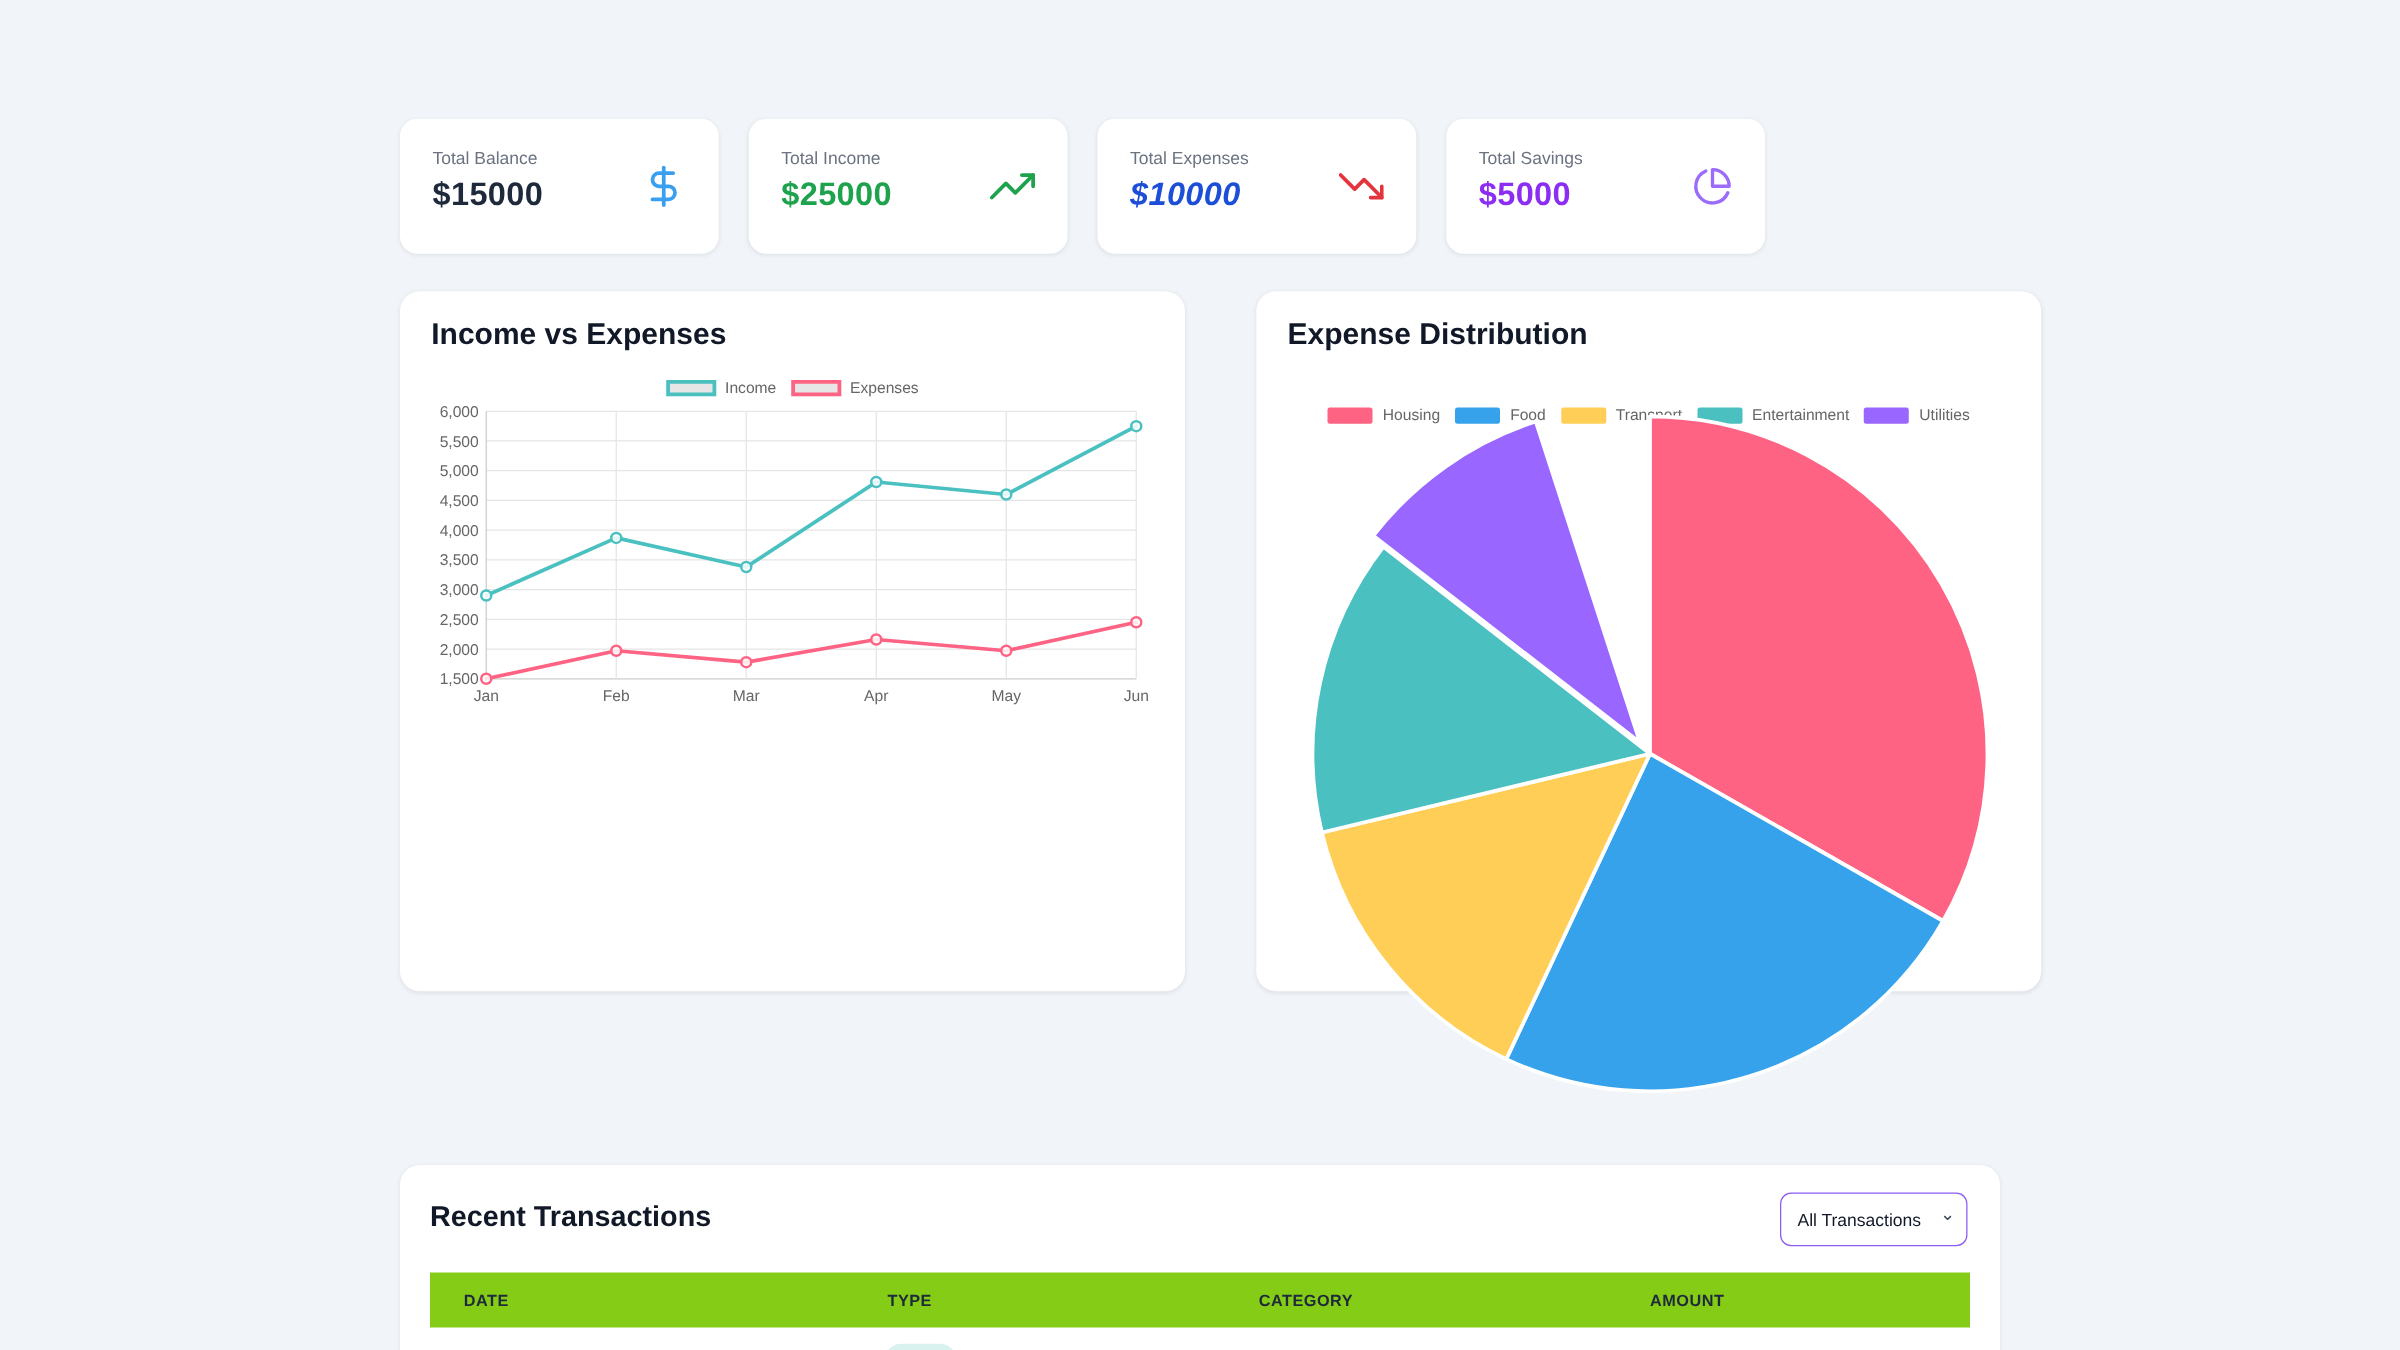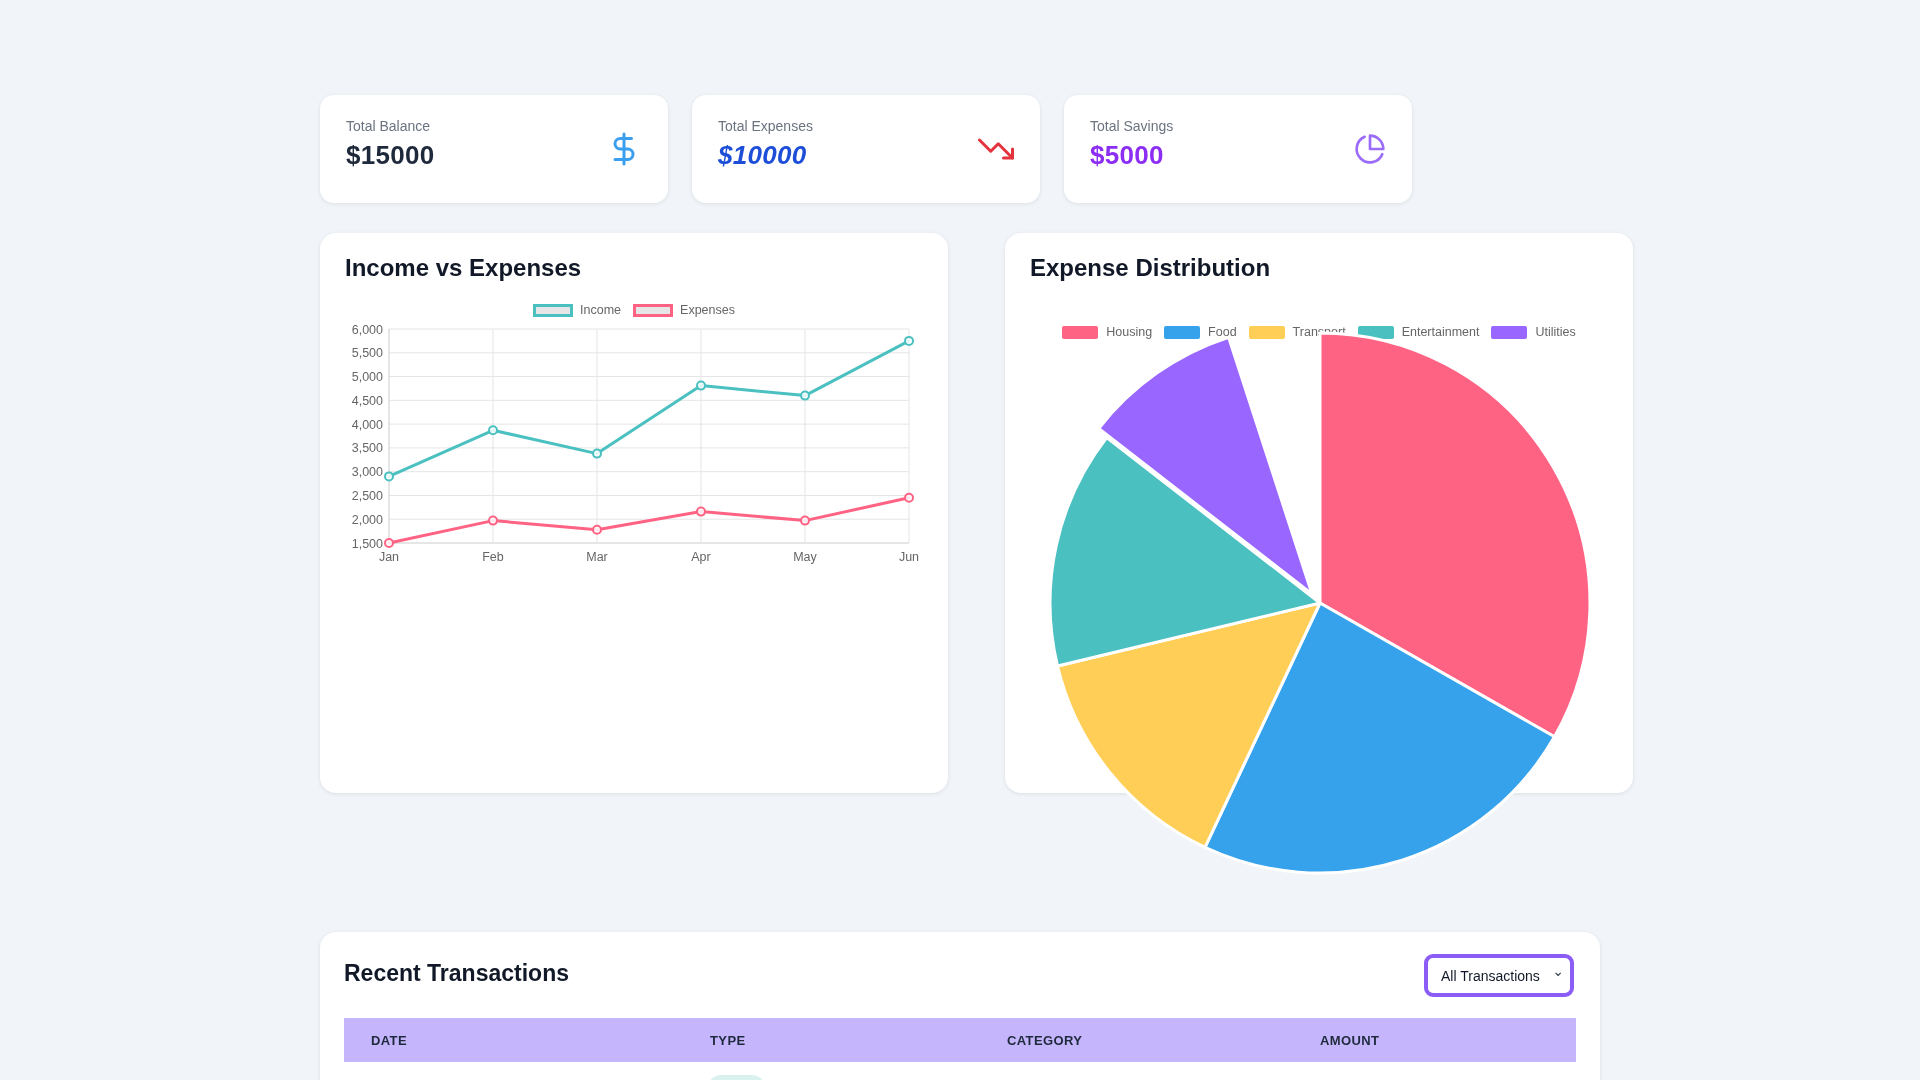--- a/index.html
+++ b/index.html
@@ -43,28 +43,28 @@
   #pie-svg{position:absolute;left:0;top:0;}
   .tick-label{font-size:12.5px;fill:#666;}
   
   .tx-card{
     position:absolute;left:0;top:932px;width:1280px;height:170px;background:#fff;border-radius:16px;
     box-shadow:0 1px 4px rgba(15,23,42,.09);
   }
   .tx-title{position:absolute;left:24px;top:28px;margin:0;font-size:23px;font-weight:700;color:#111827;}
   .tx-select{
     position:absolute;right:26px;top:22px;width:150px;height:43px;box-sizing:border-box;
-    appearance:none;-webkit-appearance:none;background:#fff;border:4px solid #8b5cf6;border-radius:9px;
+    appearance:none;-webkit-appearance:none;background:#fff;border:1px solid #8b5cf6;border-radius:9px;
     font-family:inherit;font-size:14px;color:#111827;padding:0 28px 0 13px;cursor:pointer;
   }
   .tx-select-chevron{
     position:absolute;right:36px;top:31px;font-size:14px;color:#374151;pointer-events:none;
   }
   .tx-header{
-    position:absolute;left:24px;top:86px;width:1232px;height:44px;background:#c4b5fd;
+    position:absolute;left:24px;top:86px;width:1232px;height:44px;background:#84cc16;
     display:flex;align-items:center;
   }
   .tx-th{
     box-sizing:border-box;padding-left:27px;font-size:13px;font-weight:700;color:#1e293b;letter-spacing:.4px;
   }
   .tx-th:nth-child(1){width:339px;}
   .tx-th:nth-child(2){width:297px;}
   .tx-th:nth-child(3){width:313px;}
   .tx-th:nth-child(4){width:283px;}
   .tx-badge-partial{position:absolute;left:388px;top:143px;width:57px;height:26px;border-radius:13px;}
@@ -76,20 +76,30 @@
 
 
   <div class="stats-row" id="stats-row">
       <div class="stat-card">
         <div class="stat-label">Total Balance</div>
         <div class="stat-value" style="color: rgb(30, 41, 59);">$15000</div>
         <span class="stat-icon" style="color: rgb(59, 159, 240);">
           <svg width="36" height="36" viewBox="0 0 24 24">
             <line x1="12" y1="2" x2="12" y2="22"></line>
             <path d="M17 5H9.5a3.5 3.5 0 0 0 0 7h5a3.5 3.5 0 0 1 0 7H6"></path>
+          </svg>
+        </span>
+      </div>
+      <div class="stat-card">
+        <div class="stat-label">Total Income</div>
+        <div class="stat-value" style="color: rgb(31, 162, 77);">$25000</div>
+        <span class="stat-icon" style="color: rgb(31, 162, 77);">
+          <svg width="36" height="36" viewBox="0 0 24 24">
+            <polyline points="23 6 13.5 15.5 8.5 10.5 1 18"></polyline>
+            <polyline points="17 6 23 6 23 12"></polyline>
           </svg>
         </span>
       </div>
       <div class="stat-card">
         <div class="stat-label">Total Expenses</div>
         <div class="stat-value" style="color: #1d4ed8; font-style: italic;">$10000</div>
         <span class="stat-icon" style="color: rgb(229, 51, 61);">
           <svg width="36" height="36" viewBox="0 0 24 24">
             <polyline points="23 18 13.5 8.5 8.5 13.5 1 6"></polyline>
             <polyline points="17 18 23 18 23 12"></polyline>

